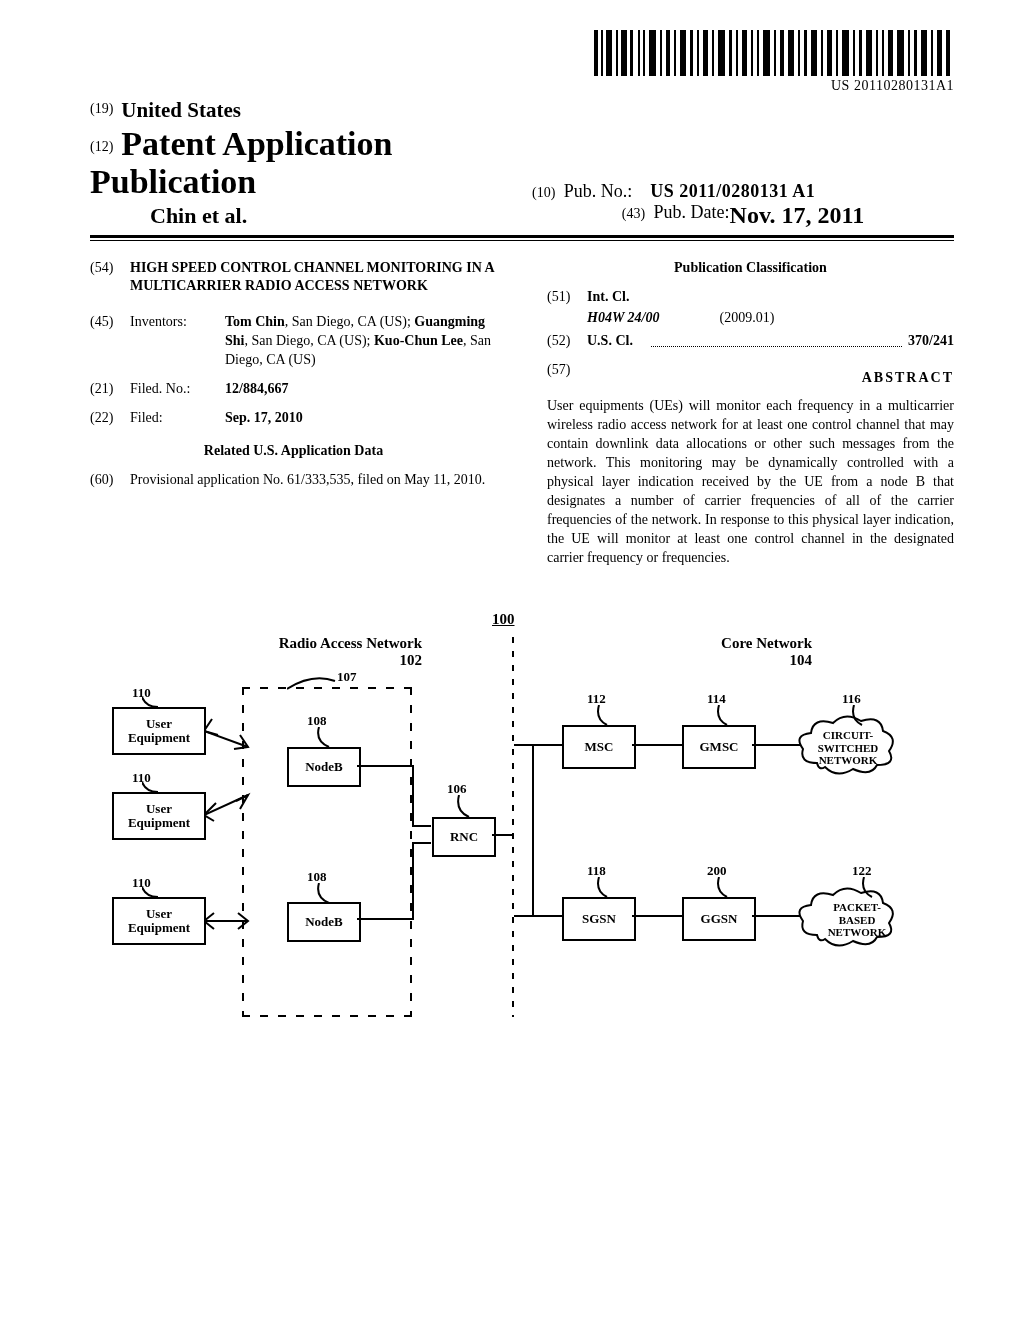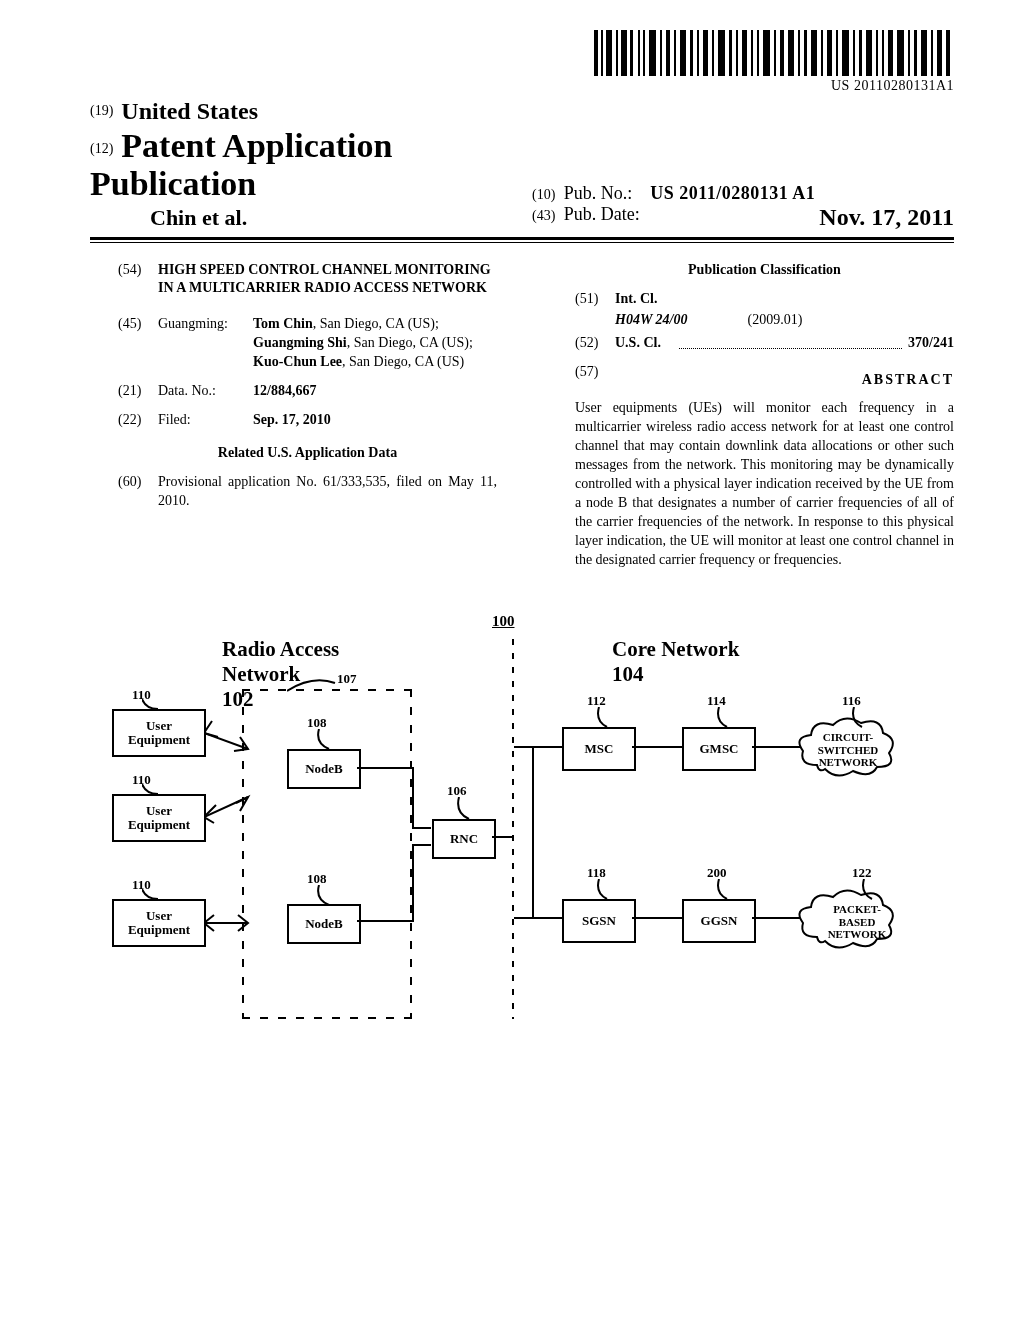--- a/index.html
+++ b/index.html
@@ -41,21 +41,21 @@
   }
   .header-left { flex: 1; }
   .header-right { flex: 1; padding-left: 20px; }
   .line-19-us { margin-bottom: 0; }
   .prefix-num {
     font-size: 14px;
     vertical-align: 4px;
     margin-right: 4px;
   }
   .us-big {
-    font-size: 24px;
+    font-size: 21px;
     font-weight: bold;
   }
   .pap-big {
     font-size: 34px;
     font-weight: bold;
   }
   .authors-line {
     font-size: 22px;
     font-weight: bold;
     margin-left: 60px;
@@ -64,21 +64,21 @@
   .pubno-line {
     font-size: 18px;
   }
   .pubno-line .pubno-val {
     font-weight: bold;
     letter-spacing: 0.5px;
   }
   .pubdate-line {
     font-size: 18px;
     display: flex;
-    justify-content: space-between;
+    justify-content: center;
     width: 100%;
   }
   .pubdate-line .pubdate-val {
     font-size: 24px;
     font-weight: bold;
   }
   hr.heavy {
     border: none;
     border-top: 3px solid #000;
     margin: 6px 0 2px 0;
@@ -89,21 +89,20 @@
     margin: 0 0 18px 0;
   }
   .biblio {
     display: flex;
     gap: 40px;
     font-size: 14px;
   }
   .col {
     flex: 1;
     line-height: 1.35;
-    margin-left: 28px;
   }
   .col-left { padding-right: 10px; }
   .field-row {
     display: flex;
     margin-bottom: 10px;
   }
   .field-num {
     width: 40px;
     flex-shrink: 0;
   }
@@ -180,22 +179,22 @@
     position: absolute;
     top: -6px;
     left: 380px;
     font-weight: bold;
     font-size: 15px;
     text-decoration: underline;
   }
   .section-title {
     position: absolute;
     font-weight: bold;
-    font-size: 21px;
-    text-align: left;
+    font-size: 15px;
+    text-align: right;
   }
   .section-title .underline { display: block; }
   .dashed-v {
     position: absolute;
     width: 0;
     height: 380px;
     top: 20px;
   }
   .dashed-v::before {
     content: "";
@@ -356,31 +355,31 @@
   <div class="biblio">
 
     <div class="col col-left">
       <div class="title-54">
         <div class="field-num">(54)</div>
         <div class="field-body">HIGH SPEED CONTROL CHANNEL MONITORING IN A MULTICARRIER RADIO ACCESS NETWORK</div>
       </div>
 
       <div class="field-row inventors">
         <div class="field-num">(45)</div>
-        <div class="field-label">Guangming:</div>
+        <div class="field-label">Inventors:</div>
         <div class="field-body">
           <b>Tom Chin</b>, San Diego, CA (US);
           <b>Guangming Shi</b>, San Diego, CA (US);
           <b>Kuo-Chun Lee</b>, San Diego, CA (US)
         </div>
       </div>
 
       <div class="field-row">
         <div class="field-num">(21)</div>
-        <div class="field-label">Data. No.:</div>
+        <div class="field-label">Filed. No.:</div>
         <div class="field-body"><b>12/884,667</b></div>
       </div>
 
       <div class="field-row">
         <div class="field-num">(22)</div>
         <div class="field-label">Filed:</div>
         <div class="field-body"><b>Sep. 17, 2010</b></div>
       </div>
 
       <div class="related-heading">Related U.S. Application Data</div>

